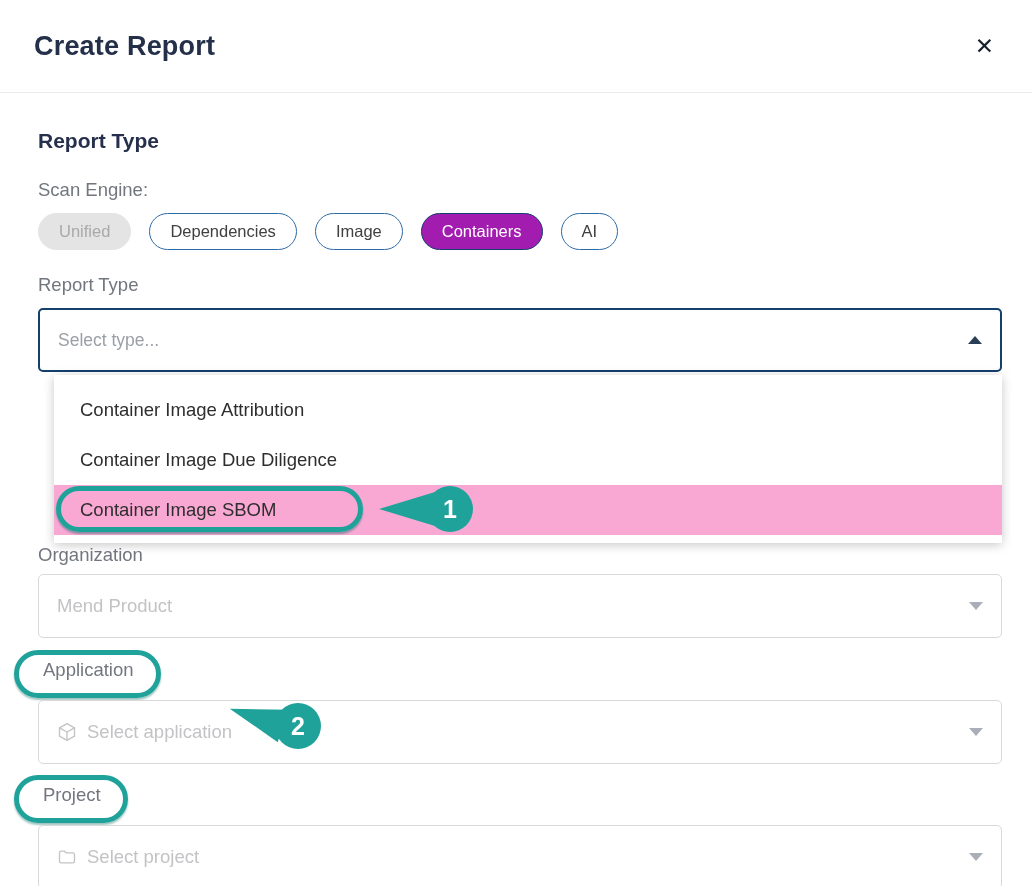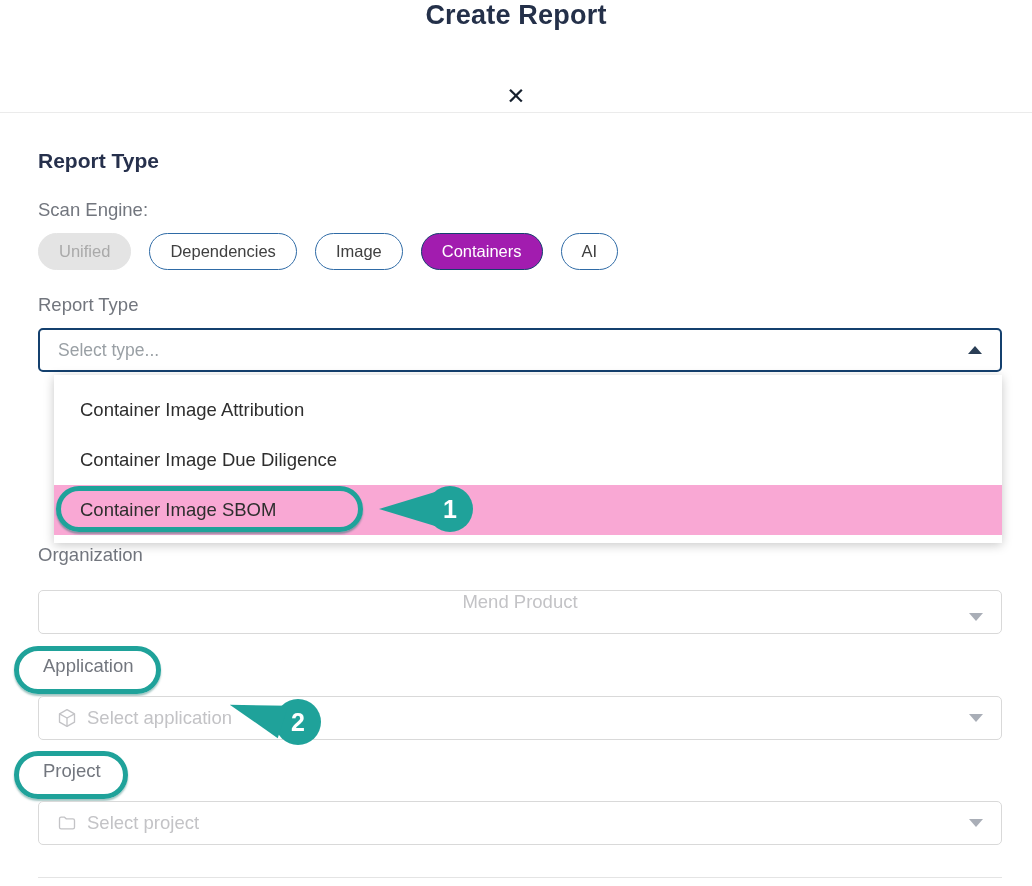--- a/index.html
+++ b/index.html
@@ -4,22 +4,22 @@
 <style>
   * { box-sizing: border-box; }
   html,body { margin:0; padding:0; }
   body {
     width:1032px; height:886px; background:#ffffff; overflow:hidden;
     font-family:"Liberation Sans", sans-serif;
   }
 
   
   .modal-header {
-    height:113px; display:flex; align-items:center; justify-content:space-between;
-    padding:0 34px; border-bottom:1px solid #ebebeb;flex-direction:column;
+    height:93px; display:flex; align-items:center; justify-content:space-between;
+    padding:0 34px; border-bottom:1px solid #ebebeb;
   }
   .modal-title { font-size:27px; font-weight:600; color:#243049; margin:0; letter-spacing:.2px; }
   .close-btn {
     background:none; border:none; font-size:23px; color:#16202e; cursor:pointer;
     padding:4px; line-height:1;
   }
 
   
   .content { padding:0 30px 0 38px; position:relative; }
   .section-heading { font-size:21px; font-weight:700; color:#26304c; margin:36px 0 0 0; }
@@ -34,21 +34,21 @@
     display:inline-flex; align-items:center; background:#fff;
     border:1px solid #2f6ba6; color:#404040; font-family:inherit; cursor:pointer;
     white-space:nowrap;
   }
   .pill-disabled { background:#e4e4e4; border-color:#e4e4e4; color:#a9a9a9; }
   .pill-selected { background:#a21caf; border-color:#14406e; color:#ffffff; }
 
   
   .select-wrap { position:relative; margin-top:12px; }
   .select {
-    height:44px; border:1px solid #d9d9d9; border-radius:5px; background:#fff;
+    height:64px; border:1px solid #d9d9d9; border-radius:5px; background:#fff;
     display:flex; align-items:center; padding:0 18px; position:relative; cursor:pointer;
   }
   .select-open { border:2px solid #14406e; }
   .sel-placeholder { font-size:17.5px; color:#9aa0a5; }
   .sel-placeholder-light { font-size:18.5px; color:#c3c3c6; }
   .caret { margin-left:auto; width:0; height:0; flex:0 0 auto; }
   .caret-up { border-left:7px solid transparent; border-right:7px solid transparent; border-bottom:8px solid #2a3e55; }
   .caret-down { border-left:7px solid transparent; border-right:7px solid transparent; border-top:8px solid #a9aeb7; }
   .select-icon { width:20px; height:20px; margin-right:10px; color:#c3c3c6; flex:0 0 auto; }
 
@@ -87,21 +87,21 @@
   .annot-row { margin-top:12px; margin-left:-24px; display:flex; }
   .annot-oval {
     display:inline-flex; align-items:center; height:48px; padding:0 22px 8px 24px;
     border:5px solid #1fa29a; border-radius:26px;
     box-shadow:0 2px 2px rgba(13,104,97,.4);
     font-size:18.5px; color:#72767e;
   }
 
   
   .org-label { margin-top:172px; position:relative; z-index:1; }
-  .org-select { margin-top:24px;flex-direction:column; }
+  .org-select { margin-top:8px; }
   .tight-select { margin-top:2px; }
   .proj-row { margin-top:11px; }
   .bottom-divider { border:none; border-top:1px solid #e4e4e4; margin:32px 0 0 0; }
 </style>
 </head>
 <body>
 
 <div>
 
   <header class="modal-header">

